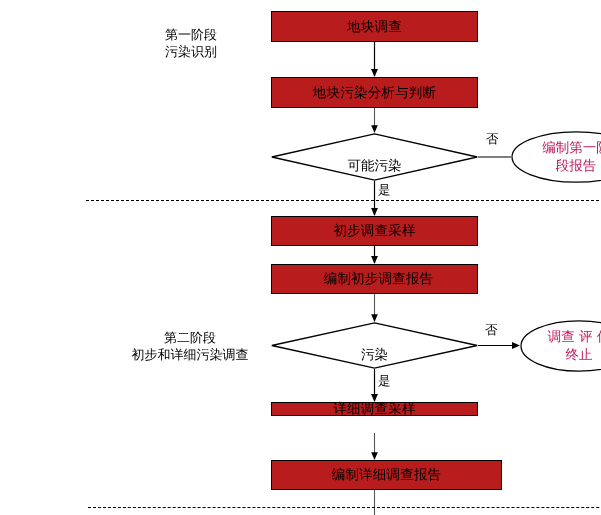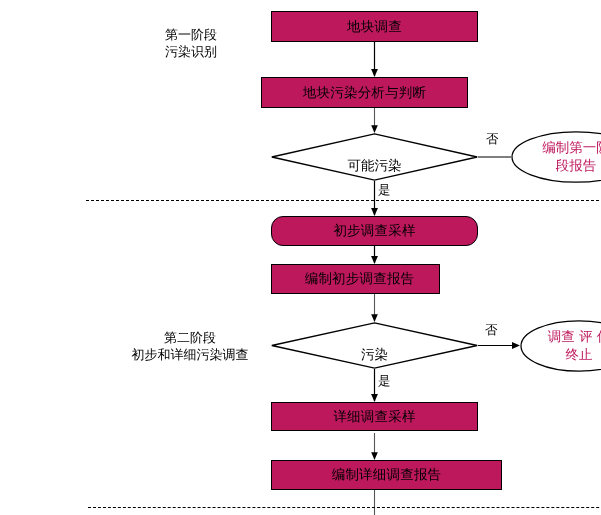--- a/index.html
+++ b/index.html
@@ -26,21 +26,21 @@
     justify-content: center;
     text-align: center;
     color: #000000;
     font-size: 13.5px;
     line-height: 1.18;
     letter-spacing: 0.2px;
     white-space: pre-line;
   }
   .box {
     border: 1.3px solid #000000;
-    background: #be185d;
+    background: #b91c1c;
     text-align: right;
   }
   .diamond-wrap {
     position: absolute;
   }
   .diamond-wrap svg {
     position: absolute;
     left: 0;
     top: 0;
     overflow: visible;
@@ -145,57 +145,57 @@
   <div class="divider" style="left:38px; top:200px; width:563px;"></div>
   <div class="divider" style="left:40px; top:507px; width:561px;"></div>
 
   <div class="stage-label" style="left:103px; top:27px; width:80px;">第一阶段
 污染识别</div>
   <div class="stage-label" style="left:68px; top:330px; width:148px;">第二阶段
 初步和详细污染调查</div>
 
   <div class="node box" style="left:223px; top:11px; width:207px; height:31px;">地块调查</div>
 
-  <div class="node box" style="left:213px; top:77px; width:207px; height:31px;">地块污染分析与判断</div>
+  <div class="node box" style="left:223px; top:77px; width:207px; height:31px;">地块污染分析与判断</div>
 
   <div class="diamond-wrap" style="left:223px; top:133px; width:207px; height:48px;">
     <svg width="207" height="48" viewBox="0 0 207 48">
       <polygon points="103.5,0.8 206.2,24 103.5,47.2 0.8,24" fill="#ffffff" stroke="#000000" stroke-width="1.3"></polygon>
     </svg>
     <div class="diamond-label">可能污染</div>
   </div>
 
   <div class="ellipse-wrap" style="left:463px; top:131px; width:130px; height:52px;">
     <svg width="130" height="52" viewBox="0 0 130 52">
       <ellipse cx="65" cy="26" rx="64" ry="25.2" fill="#ffffff" stroke="#000000" stroke-width="1.25"></ellipse>
     </svg>
     <div class="ellipse-label">编制第一阶
 段报告</div>
   </div>
 
-  <div class="node box" style="left:223px; top:216px; width:207px; height:30px;border-radius:12px;">初步调查采样</div>
-
-  <div class="node box" style="left:223px; top:264px; width:169px; height:30px;padding-left:8px;">编制初步调查报告</div>
+  <div class="node box" style="left:223px; top:216px; width:207px; height:30px;">初步调查采样</div>
+
+  <div class="node box" style="left:223px; top:264px; width:207px; height:30px;padding-left:8px;">编制初步调查报告</div>
 
   <div class="diamond-wrap" style="left:223px; top:322px; width:207px; height:47px;">
     <svg width="207" height="47" viewBox="0 0 207 47">
       <polygon points="103.5,0.8 206.2,23.5 103.5,46.2 0.8,23.5" fill="#ffffff" stroke="#000000" stroke-width="1.3"></polygon>
     </svg>
     <div class="diamond-label">污染</div>
   </div>
 
   <div class="ellipse-wrap" style="left:472px; top:320px; width:118px; height:52px;">
     <svg width="118" height="52" viewBox="0 0 118 52">
       <ellipse cx="59" cy="26" rx="58" ry="25.2" fill="#ffffff" stroke="#000000" stroke-width="1.25"></ellipse>
     </svg>
     <div class="ellipse-label">调查 评 估
 终止</div>
   </div>
 
-  <div class="node box" style="left:223px; top:402px; width:207px; height:29px;">详细调查采样</div>
+  <div class="node box" style="left:223px; top:402px; width:207px; height:14px;">详细调查采样</div>
 
   <div class="node box" style="left:223px; top:460px; width:231px; height:30px;">编制详细调查报告</div>
 
   <div class="edge-label" style="left:438px; top:133px;">否</div>
   <div class="edge-label" style="left:330px; top:184px;">是</div>
   <div class="edge-label" style="left:437px; top:324px;">否</div>
   <div class="edge-label" style="left:330px; top:375px;">是</div>
 
 </div>
 

